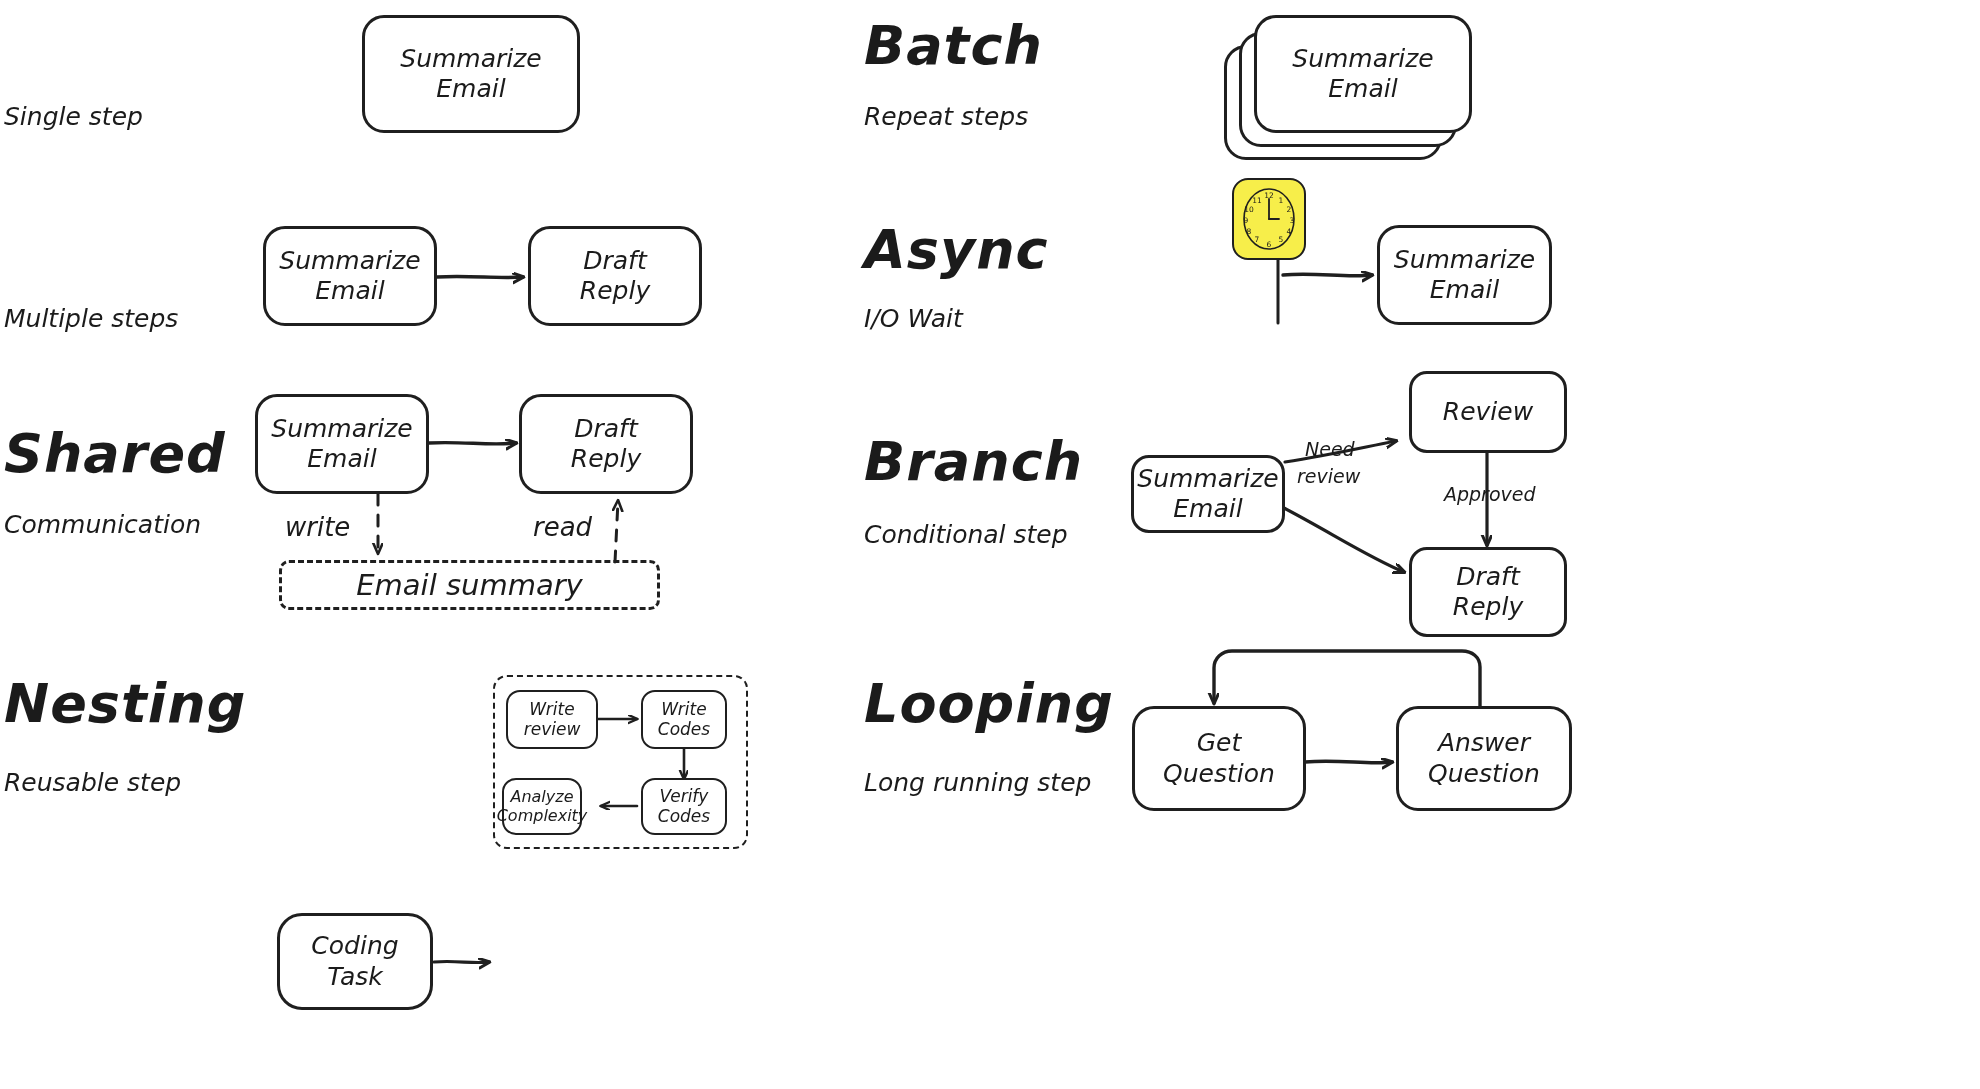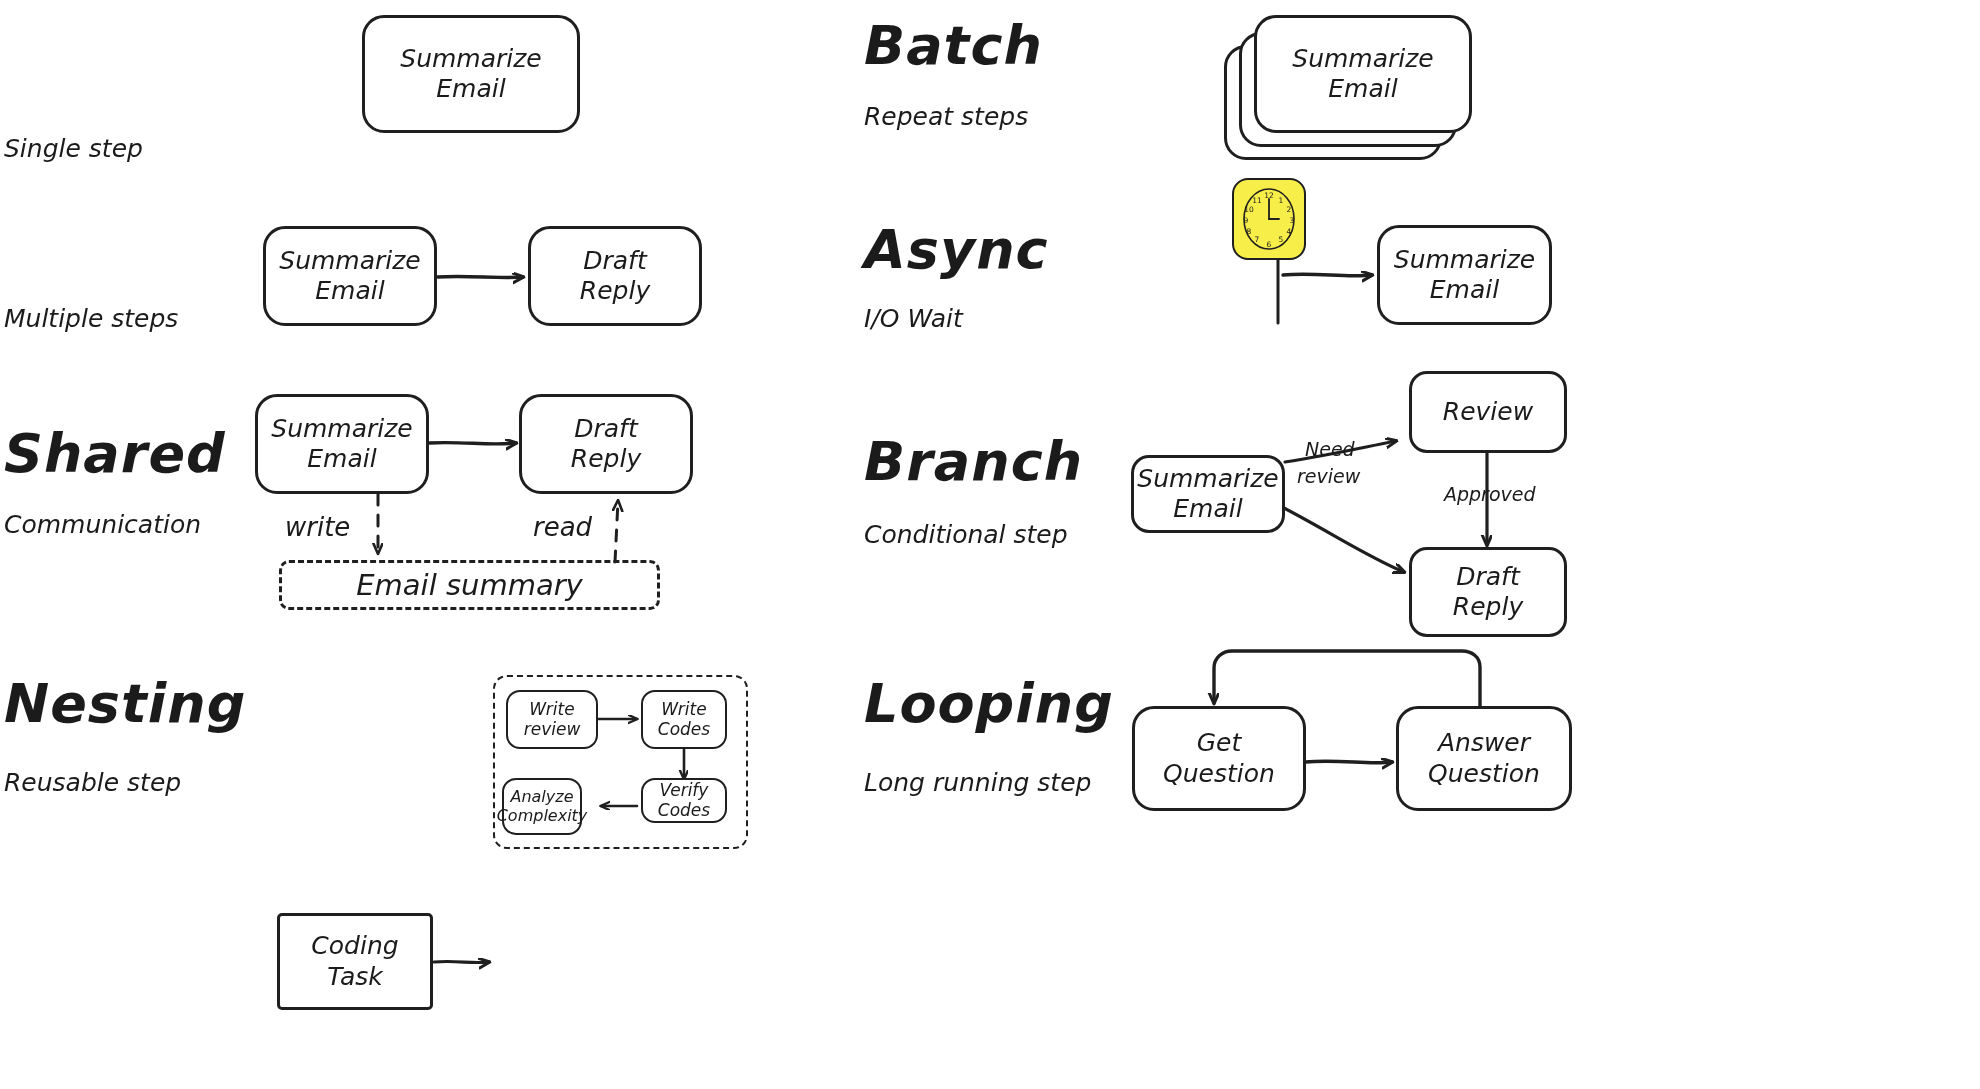--- a/index.html
+++ b/index.html
@@ -96,21 +96,21 @@
 
     <g>
       <path d="M1305,762 C1340,759 1368,765 1392,762" fill="none" stroke="#1f1f1f" stroke-width="3.4" stroke-linecap="round" marker-end="url(#ah)"></path>
     </g>
 
     <g>
       <path d="M1480,712 L1480,667 C1480,657 1472,651 1462,651 L1232,651 C1222,651 1214,658 1214,668 L1214,703" fill="none" stroke="#1f1f1f" stroke-width="3.4" stroke-linecap="round" stroke-linejoin="round" marker-end="url(#ah)"></path>
     </g>
   </svg>
 
-  <div class="subtitle" style="left:4px;top:102px;margin-top:32px;">Single step</div>
+  <div class="subtitle" style="left:4px;top:102px;">Single step</div>
   <div class="node" style="left:362px;top:15px;width:218px;height:118px;">
     <div>
       <div>Summarize</div>
       <div>Email</div>
     </div>
   </div>
 
   <div class="title" style="left:864px;top:14px;">Batch</div>
   <div class="subtitle" style="left:864px;top:102px;">Repeat steps</div>
   <div class="ghost" style="left:1224px;top:45px;width:218px;height:115px;"></div>
@@ -202,40 +202,40 @@
       <div>Draft</div>
       <div>Reply</div>
     </div>
   </div>
   <div class="edgelabel sm" style="left:1305px;top:438px;">Need</div>
   <div class="edgelabel sm" style="left:1297px;top:465px;">review</div>
   <div class="edgelabel sm" style="left:1444px;top:483px;">Approved</div>
 
   <div class="title" style="left:4px;top:672px;">Nesting</div>
   <div class="subtitle" style="left:4px;top:768px;">Reusable step</div>
-  <div class="node" style="left:277px;top:913px;width:156px;height:97px;border-radius:5px;">
+  <div class="node" style="left:277px;top:913px;width:156px;height:97px;border-radius:25px;">
     <div>
       <div>Coding</div>
       <div>Task</div>
     </div>
   </div>
   <div class="dashgroup" style="left:493px;top:675px;width:255px;height:174px;"></div>
   <div class="node small" style="left:506px;top:690px;width:92px;height:59px;">
     <div>
       <div>Write</div>
       <div>review</div>
     </div>
   </div>
   <div class="node small" style="left:641px;top:690px;width:86px;height:59px;">
     <div>
       <div>Write</div>
       <div>Codes</div>
     </div>
   </div>
-  <div class="node small" style="left:641px;top:778px;width:86px;height:45px;">
+  <div class="node small" style="left:641px;top:778px;width:86px;height:57px;">
     <div>
       <div>Verify</div>
       <div>Codes</div>
     </div>
   </div>
   <div class="node small" style="left:502px;top:778px;width:80px;height:57px;font-size:16px;">
     <div>
       <div>Analyze</div>
       <div>Complexity</div>
     </div>

